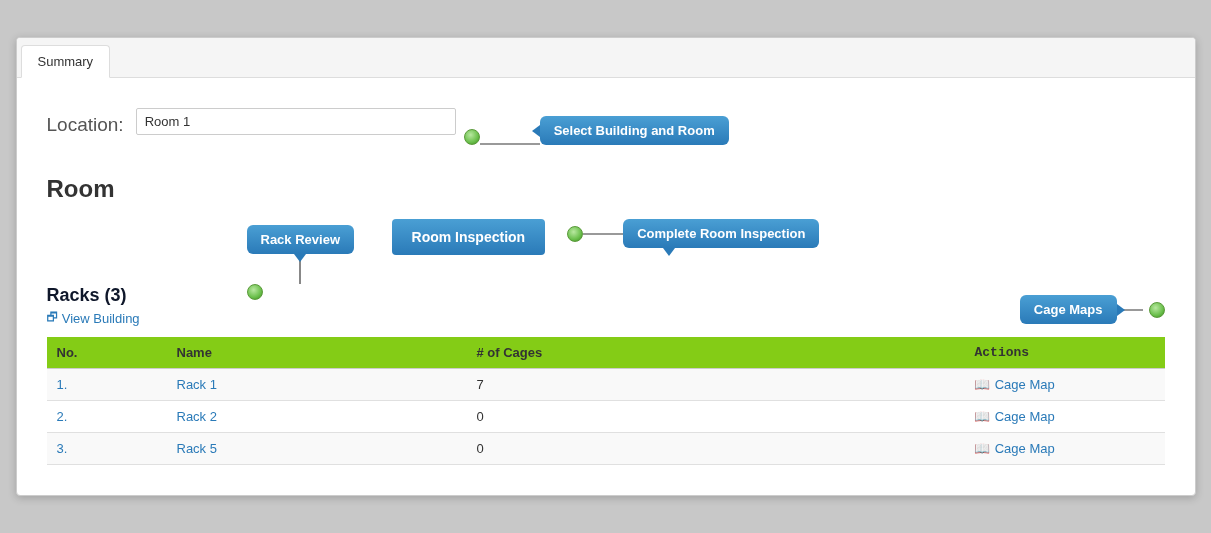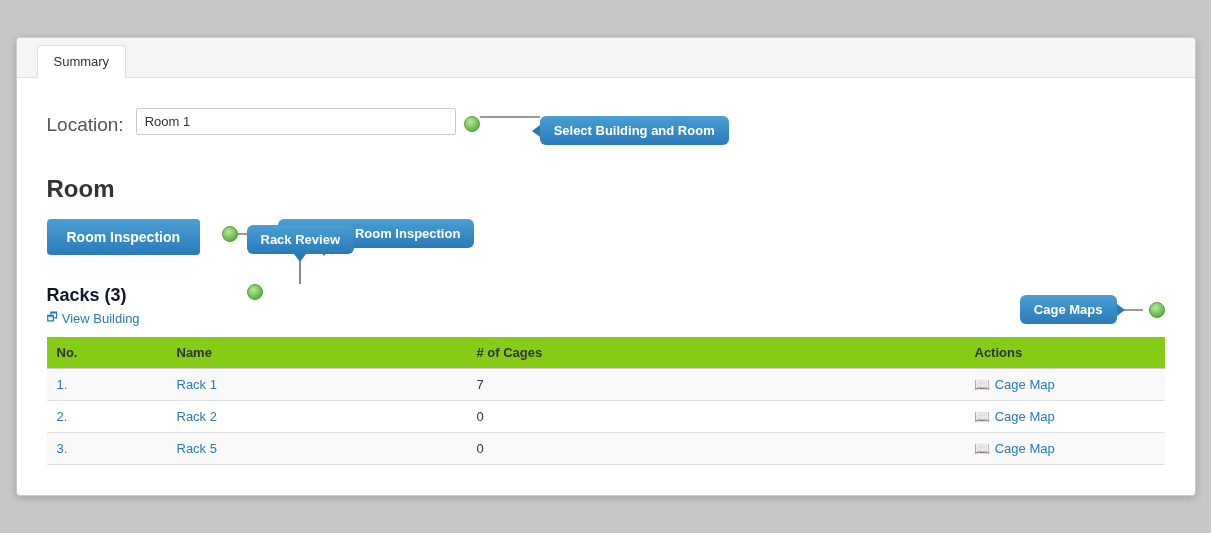--- a/index.html
+++ b/index.html
@@ -16,21 +16,21 @@
       width: 1180px;
       background: #fff;
       border: 1px solid #ccc;
       border-radius: 4px;
       box-shadow: 0 2px 8px rgba(0,0,0,0.2);
       overflow: hidden;
     }
     .tab-bar {
       background: #f5f5f5;
       border-bottom: 1px solid #ddd;
-      padding: 0 20px;
+      padding: 0 4px;
       display: flex;
       align-items: center;
     }
     .tab {
       padding: 8px 16px;
       background: #fff;
       border: 1px solid #ddd;
       border-bottom: 1px solid #fff;
       margin-top: 6px;
       margin-right: 2px;
@@ -118,21 +118,21 @@
     .tooltip-left-arrow-cage::before {
       top: 50%;
       right: -8px;
       transform: translateY(-50%);
       border-width: 6px 0 6px 8px;
       border-color: transparent transparent transparent #2a7ab8;
     }
     
     .location-tooltip-area {
       display: flex;
-      align-items: flex-start;
+      align-items: flex-end;
       margin-left: 8px;
       gap: 0;
       margin-top: 8px;
     }
     .line-h {
       height: 2px;
       background: #999;
       display: inline-block;
     }
     .section-title {
@@ -152,20 +152,21 @@
       font-size: 14px;
       font-weight: bold;
       border-radius: 4px;
       cursor: pointer;
     }
     .room-btn-row {
       display: flex;
       align-items: flex-start;
       gap: 12px;
       position: relative;
+      justify-content: center;
     }
     .room-tooltip-group {
       display: flex;
       align-items: center;
       gap: 0;
       margin-left: 10px;
     }
     .racks-section {
       margin-top: 10px;
     }
@@ -320,21 +321,21 @@
           </div>
         </div>
       </div>
 
       <table>
         <thead>
           <tr>
             <th style="width:120px;">No.</th>
             <th style="width:300px;">Name</th>
             <th># of Cages</th>
-            <th style="width:200px; text-align:left;">Actions</th>
+            <th style="width:200px; text-align:left;font-family:Liberation Mono, monospace;">Actions</th>
           </tr>
         </thead>
         <tbody>
           <tr>
             <td><a href="#" class="link-cell">1.</a></td>
             <td><a href="#" class="link-cell">Rack 1</a></td>
             <td>7</td>
             <td>
               <a href="#" class="cage-map-link">
                 <span class="book-icon">📖</span>

